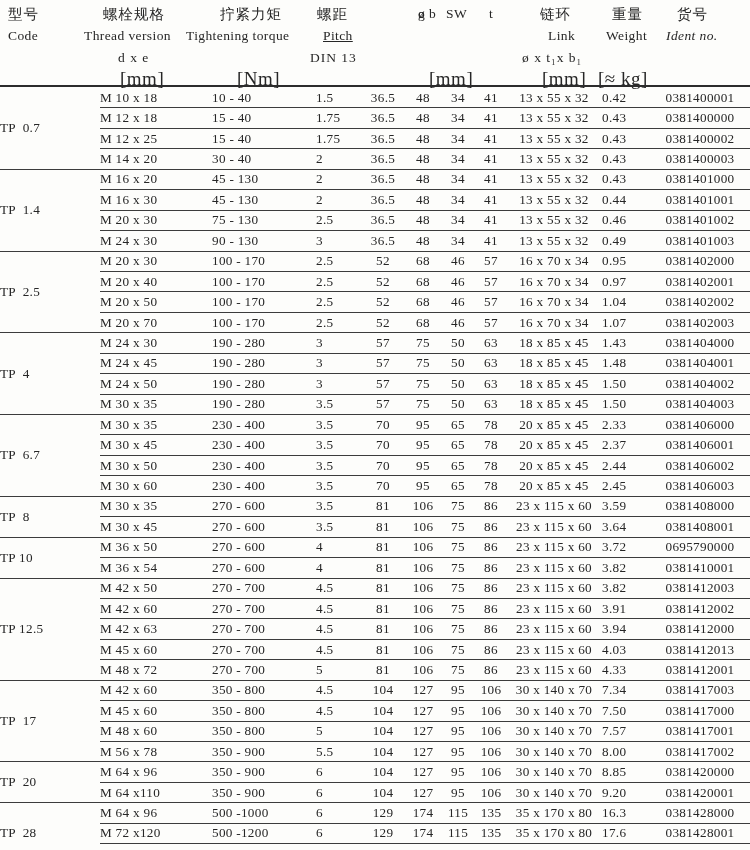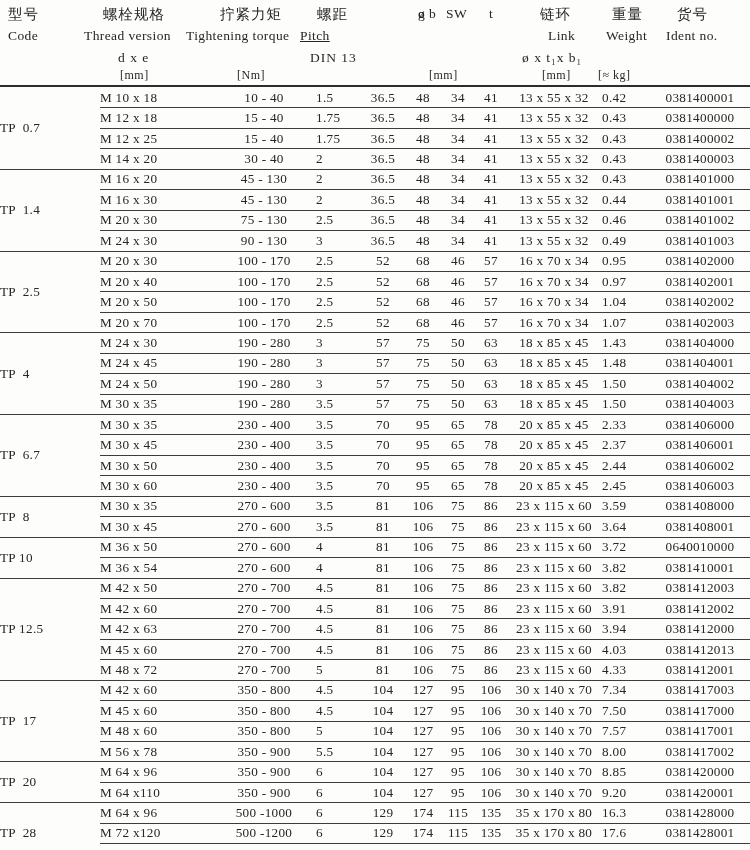--- a/index.html
+++ b/index.html
@@ -10,37 +10,37 @@
     color:#262626;
     font-family:"Liberation Serif","DejaVu Serif",serif;
     overflow:hidden;
   }
   
   .header-area { position:absolute; top:0; left:0; width:750px; height:88px; }
   .hdr { position:absolute; white-space:pre; line-height:1; }
   .zh   { font-size:14.5px; letter-spacing:1px; }
   .en   { font-size:13.5px; letter-spacing:0.4px; }
   .sub  { font-size:13.5px; letter-spacing:1px; }
-  .unit { font-size:12px;   letter-spacing:0.5px; }
+  .unit { font-size:19px;   letter-spacing:0.5px; }
   .header-rule { position:absolute; left:0; top:85px; width:750px; height:2px; background:#2c2c2c; }
   
   table.spec {
     position:absolute; top:88px; left:0;
     width:750px; border-collapse:collapse; table-layout:fixed;
   }
   table.spec td {
     height:19.45px; padding:0;
     font-size:13.2px; letter-spacing:0.3px;
     white-space:pre; overflow:hidden;
     border-bottom:1px solid #3c3c3c;
     vertical-align:middle;
   }
   td.c-code   { text-align:left; padding-left:13px; vertical-align:top; padding-top:2px; }
   td.c-thread { text-align:left; padding-left:6px;margin-top:16px; }
-  td.c-torque { text-align:center; padding-right:20px; }
+  td.c-torque { padding-right:20px; }
   td.c-pitch  { text-align:left; padding-left:6px; }
   td.c-num    { text-align:center; }
   td.c-link   { text-align:center; }
   td.c-weight { text-align:left; }
   td.c-ident  { text-align:center; }
 </style>
 </head>
 <body>
 
 <div class="page">
@@ -53,40 +53,40 @@
     <span class="hdr zh" style="left:103px; top:7px;">螺栓规格</span>
     <span class="hdr en" style="left:84px;  top:29px;">Thread version</span>
     <span class="hdr sub" style="left:118px; top:51px;">d x e</span>
     <span class="hdr unit" style="left:120px; top:69px;">[mm]</span>
 
     <span class="hdr zh" style="left:220px; top:7px;">拧紧力矩</span>
     <span class="hdr en" style="left:186px; top:29px;">Tightening torque</span>
     <span class="hdr unit" style="left:237px; top:69px;">[Nm]</span>
 
     <span class="hdr zh" style="left:317px; top:7px;">螺距</span>
-    <span class="hdr en" style="left:300px; top:29px;text-decoration:underline;">Pitch</span>
+    <span class="hdr en" style="left:323px; top:29px;text-decoration:underline;">Pitch</span>
     <span class="hdr sub" style="left:310px; top:51px;">DIN 13</span>
 
     <span class="hdr en" style="left:374px; top:7px;margin-left:44px;">ø b</span>
     <span class="hdr en" style="left:418px; top:7px;">g</span>
     <span class="hdr en" style="left:446px; top:7px;">SW</span>
     <span class="hdr en" style="left:489px; top:7px;">t</span>
     <span class="hdr unit" style="left:429px; top:69px;">[mm]</span>
 
     <span class="hdr zh" style="left:540px; top:7px;">链环</span>
     <span class="hdr en" style="left:548px; top:29px;">Link</span>
     <span class="hdr sub" style="left:522px; top:51px;">ø x t₁x b₁</span>
     <span class="hdr unit" style="left:542px; top:69px;">[mm]</span>
 
     <span class="hdr zh" style="left:612px; top:7px;">重量</span>
     <span class="hdr en" style="left:606px; top:29px;">Weight</span>
     <span class="hdr unit" style="left:598px; top:69px;">[≈ kg]</span>
 
     <span class="hdr zh" style="left:677px; top:7px;">货号</span>
-    <span class="hdr en" style="left:666px; top:29px;">Ident no.</span>
+    <span class="hdr en" style="left:666px; top:29px;font-style:italic;">Ident no.</span>
     <div class="header-rule"></div>
   </div>
 
   <table class="spec">
     <colgroup>
       <col style="width:100px">
         <col style="width:112px">
         <col style="width:104px">
       <col style="width:44px">
         <col style="width:46px">
@@ -372,21 +372,21 @@
           <td rowspan="2" class="c-code">TP 10</td>
           <td class="c-thread">M 36 x 50</td>
           <td class="c-torque">270 - 600</td>
           <td class="c-pitch">4</td>
           <td class="c-num">81</td>
           <td class="c-num">106</td>
           <td class="c-num">75</td>
           <td class="c-num">86</td>
           <td class="c-link">23 x 115 x 60</td>
           <td class="c-weight">3.72</td>
-          <td class="c-ident">0640010000</td>
+          <td class="c-ident">0695790000</td>
         </tr>
         <tr>
           <td class="c-thread">M 36 x 54</td>
           <td class="c-torque">270 - 600</td>
           <td class="c-pitch">4</td>
           <td class="c-num">81</td>
           <td class="c-num">106</td>
           <td class="c-num">75</td>
           <td class="c-num">86</td>
           <td class="c-link">23 x 115 x 60</td>

